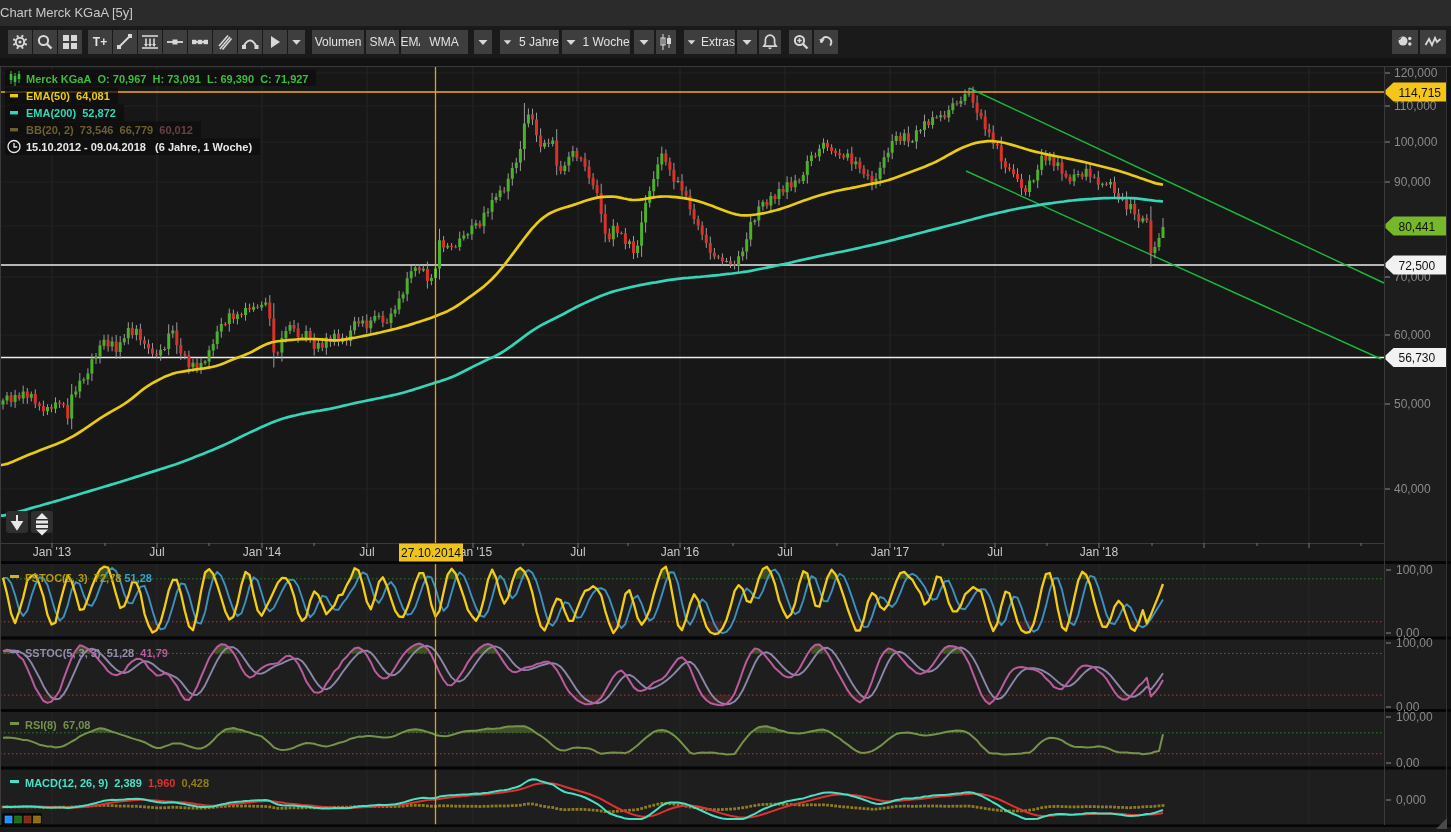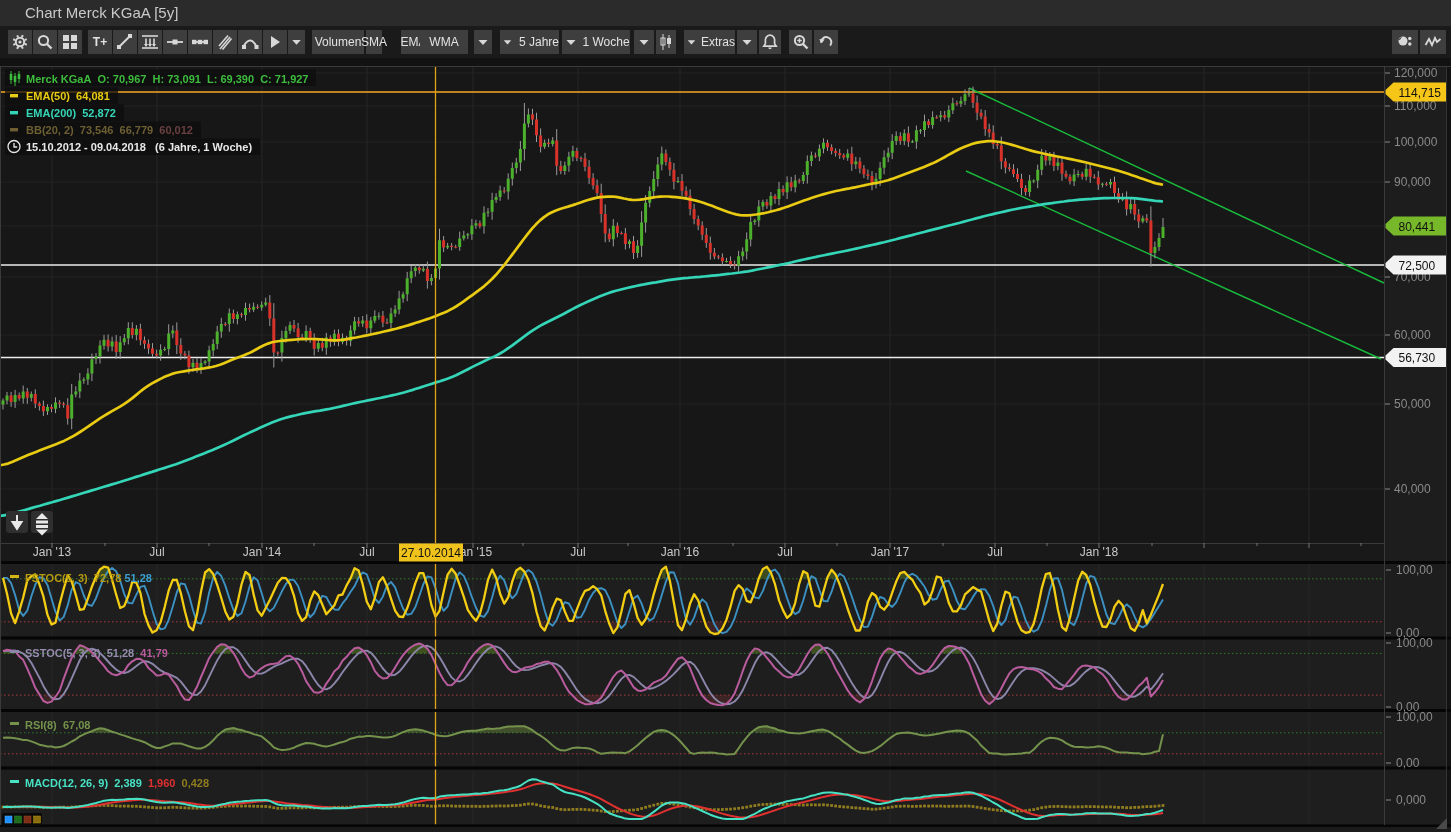--- a/index.html
+++ b/index.html
@@ -1,15 +1,15 @@
 <!DOCTYPE html>
 <html><head><meta charset="utf-8"><style>
 *{margin:0;padding:0;box-sizing:border-box}
 html,body{width:1451px;height:832px;background:#121212;overflow:hidden;font-family:"Liberation Sans",sans-serif}
-.titlebar{position:absolute;top:0;left:0;width:1451px;height:26px;background:#2b2b2b;color:#c9c9c9;font-size:15px;line-height:26px;padding-left:25px}
+.titlebar{position:absolute;top:0;left:0;width:1451px;height:26px;background:#2b2b2b;color:#c9c9c9;font-size:13px;line-height:26px;}
 .toolbar{position:absolute;top:26px;left:0;width:1451px;height:32px;background:#1a1a1a}
 .tb{position:absolute;top:4px;height:24px;background:#3e3e3e;color:#e2e2e2;font-size:12px;display:flex;align-items:center;justify-content:center;white-space:nowrap}
 </style></head>
 <body>
 <svg width="1451" height="832" style="position:absolute;top:0;left:0" font-family="Liberation Sans, sans-serif">
     <rect x="0" y="58" width="1451" height="774" fill="#121212"></rect>
     <rect x="0" y="66" width="1384" height="477" fill="#171717"></rect>
     <rect x="1384" y="66" width="62" height="759" fill="#1d1d1d"></rect>
     <rect x="0" y="543" width="1384" height="19" fill="#191919"></rect>
     <rect x="0" y="564" width="1384" height="72.5" fill="#1e1e1e"></rect>
@@ -717,21 +717,21 @@
       </svg>
     </div>
     <div class="tb" style="left:288px;width:17px">
       <svg width="18" height="18" viewBox="0 0 18 18">
         <path d="M4.5,7l4.5,5l4.5,-5z" fill="#d8d8d8"></path>
       </svg>
     </div>
     <div class="tb" style="left:312px;width:52px">
       <span>Volumen</span>
     </div>
-    <div class="tb" style="left:366px;width:16px">
+    <div class="tb" style="left:366px;width:33px">
       <span>SMA</span>
     </div>
     <div class="tb" style="left:401px;width:25px">
       <span>EMA</span>
     </div>
     <div class="tb" style="left:420px;width:48px">
       <span>WMA</span>
     </div>
     <div class="tb" style="left:474px;width:18px">
       <svg width="18" height="18" viewBox="0 0 18 18">

